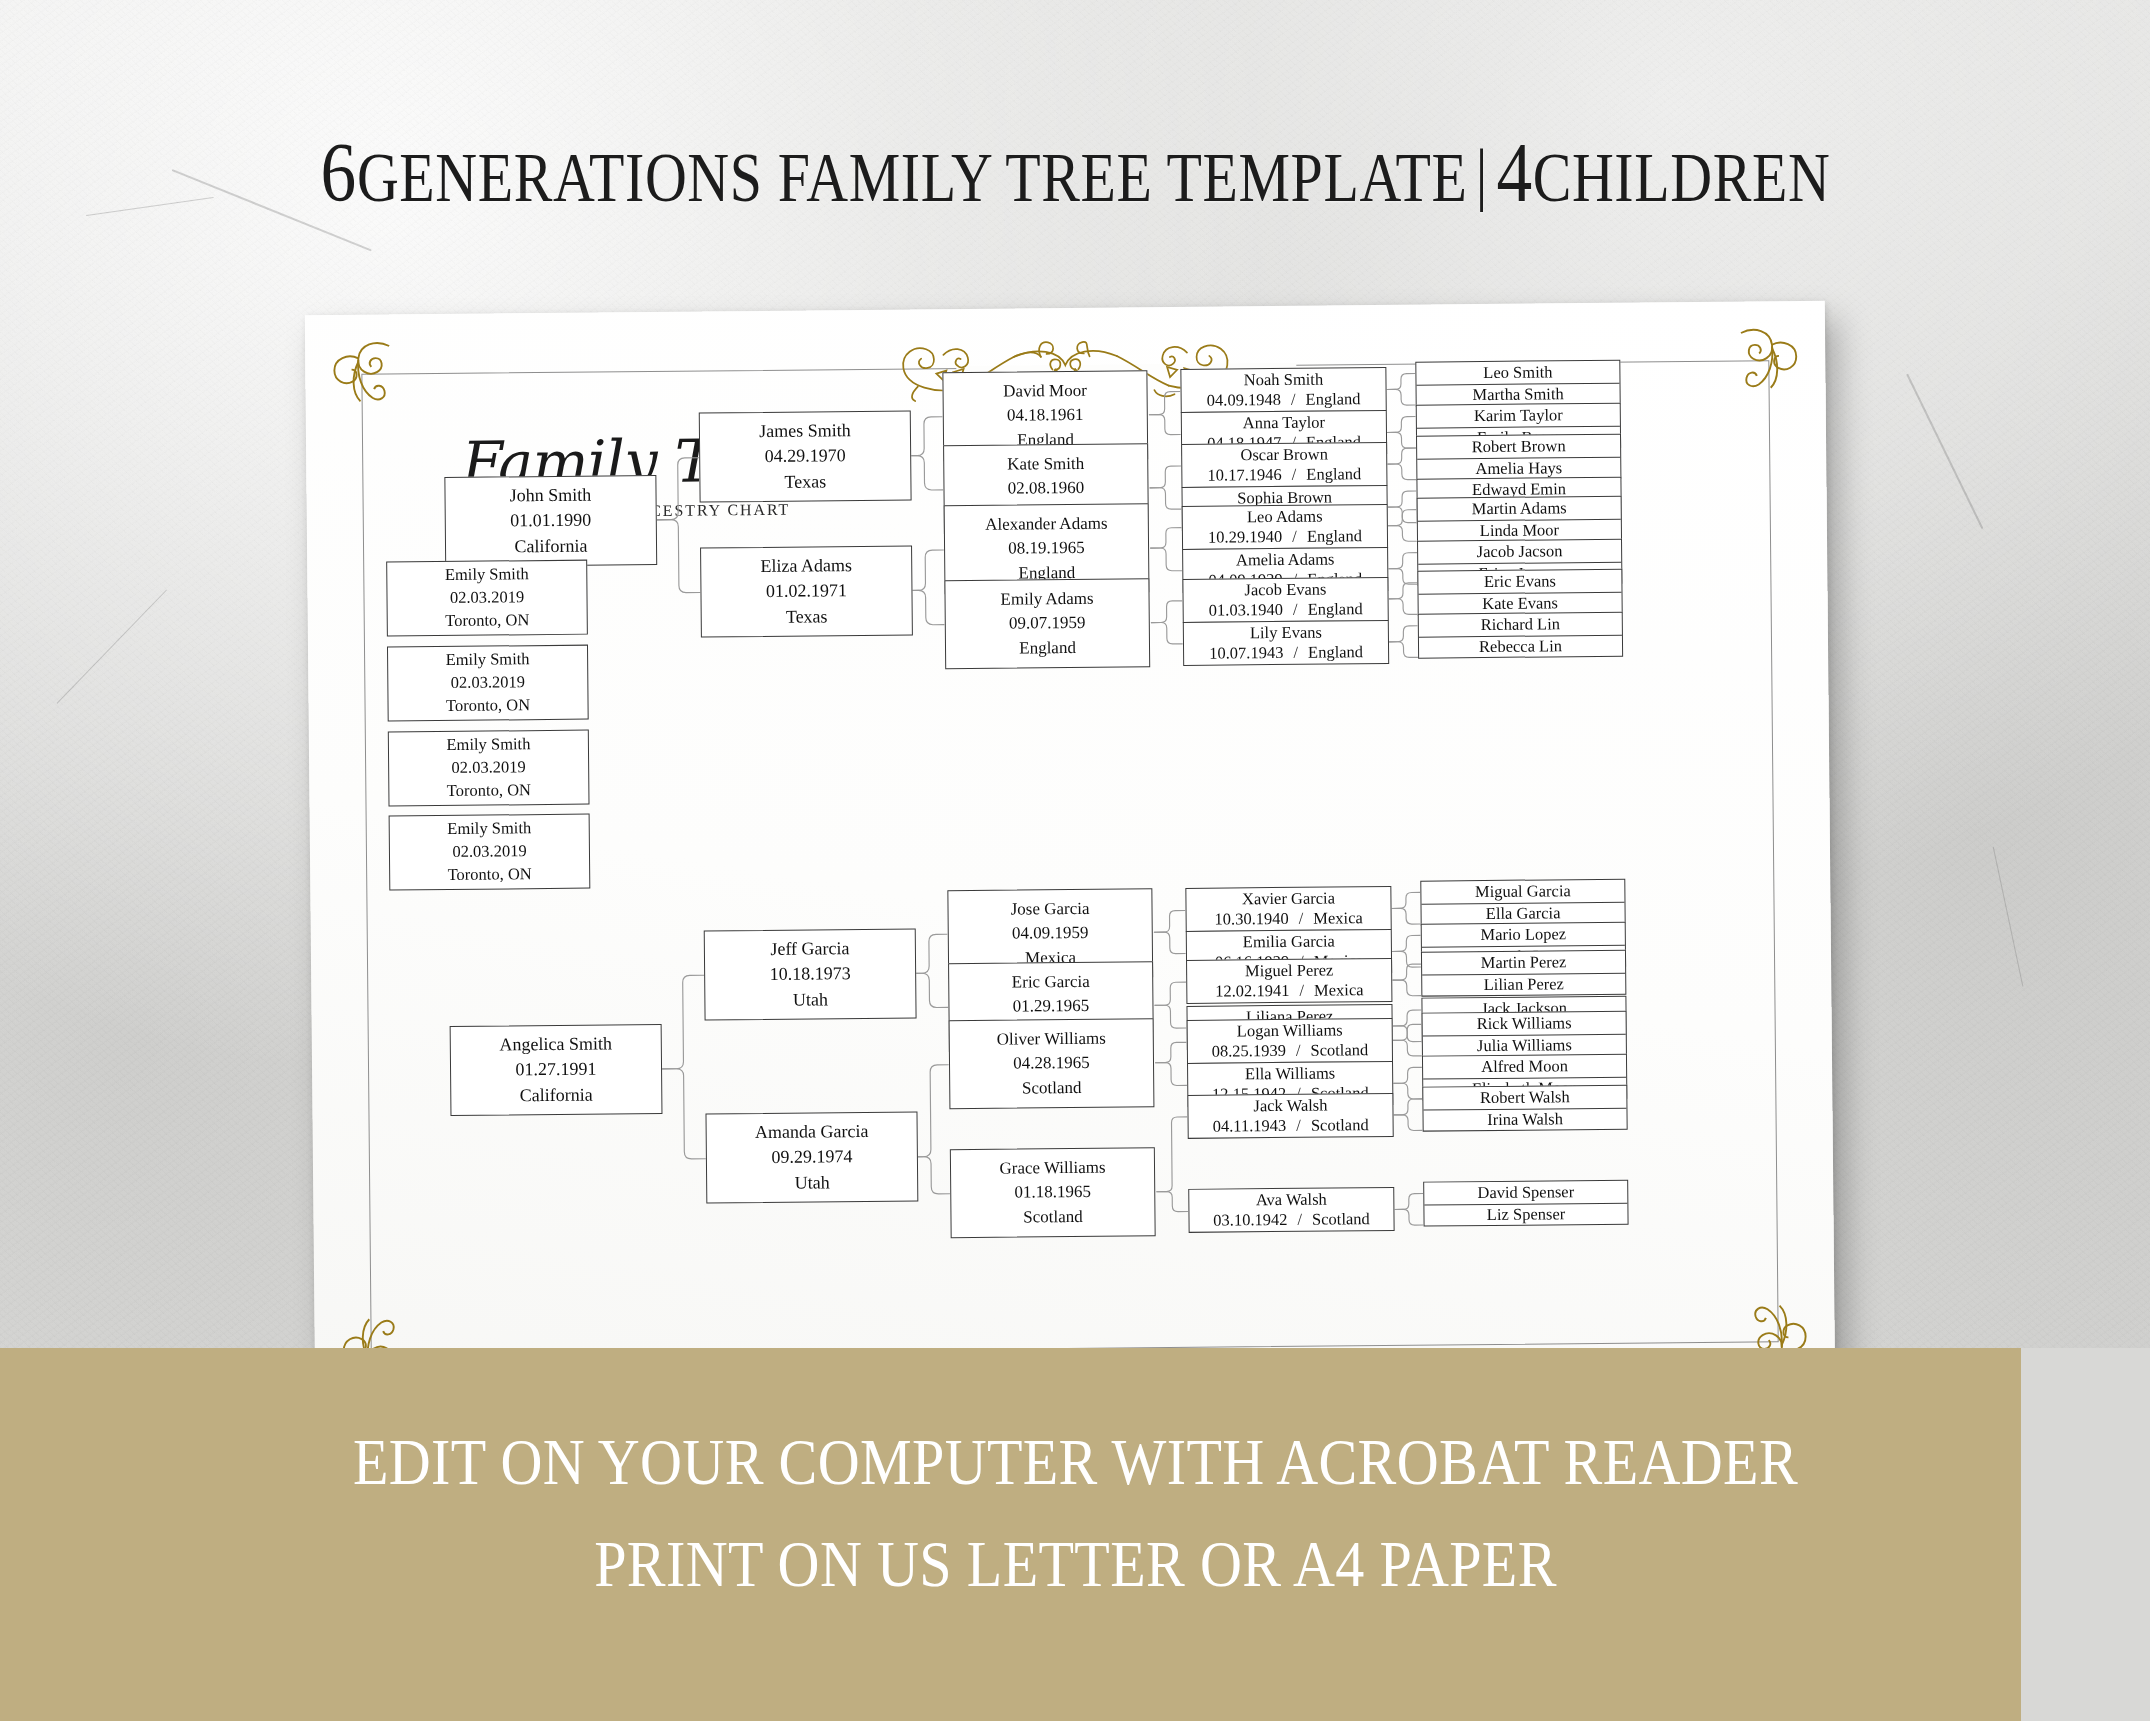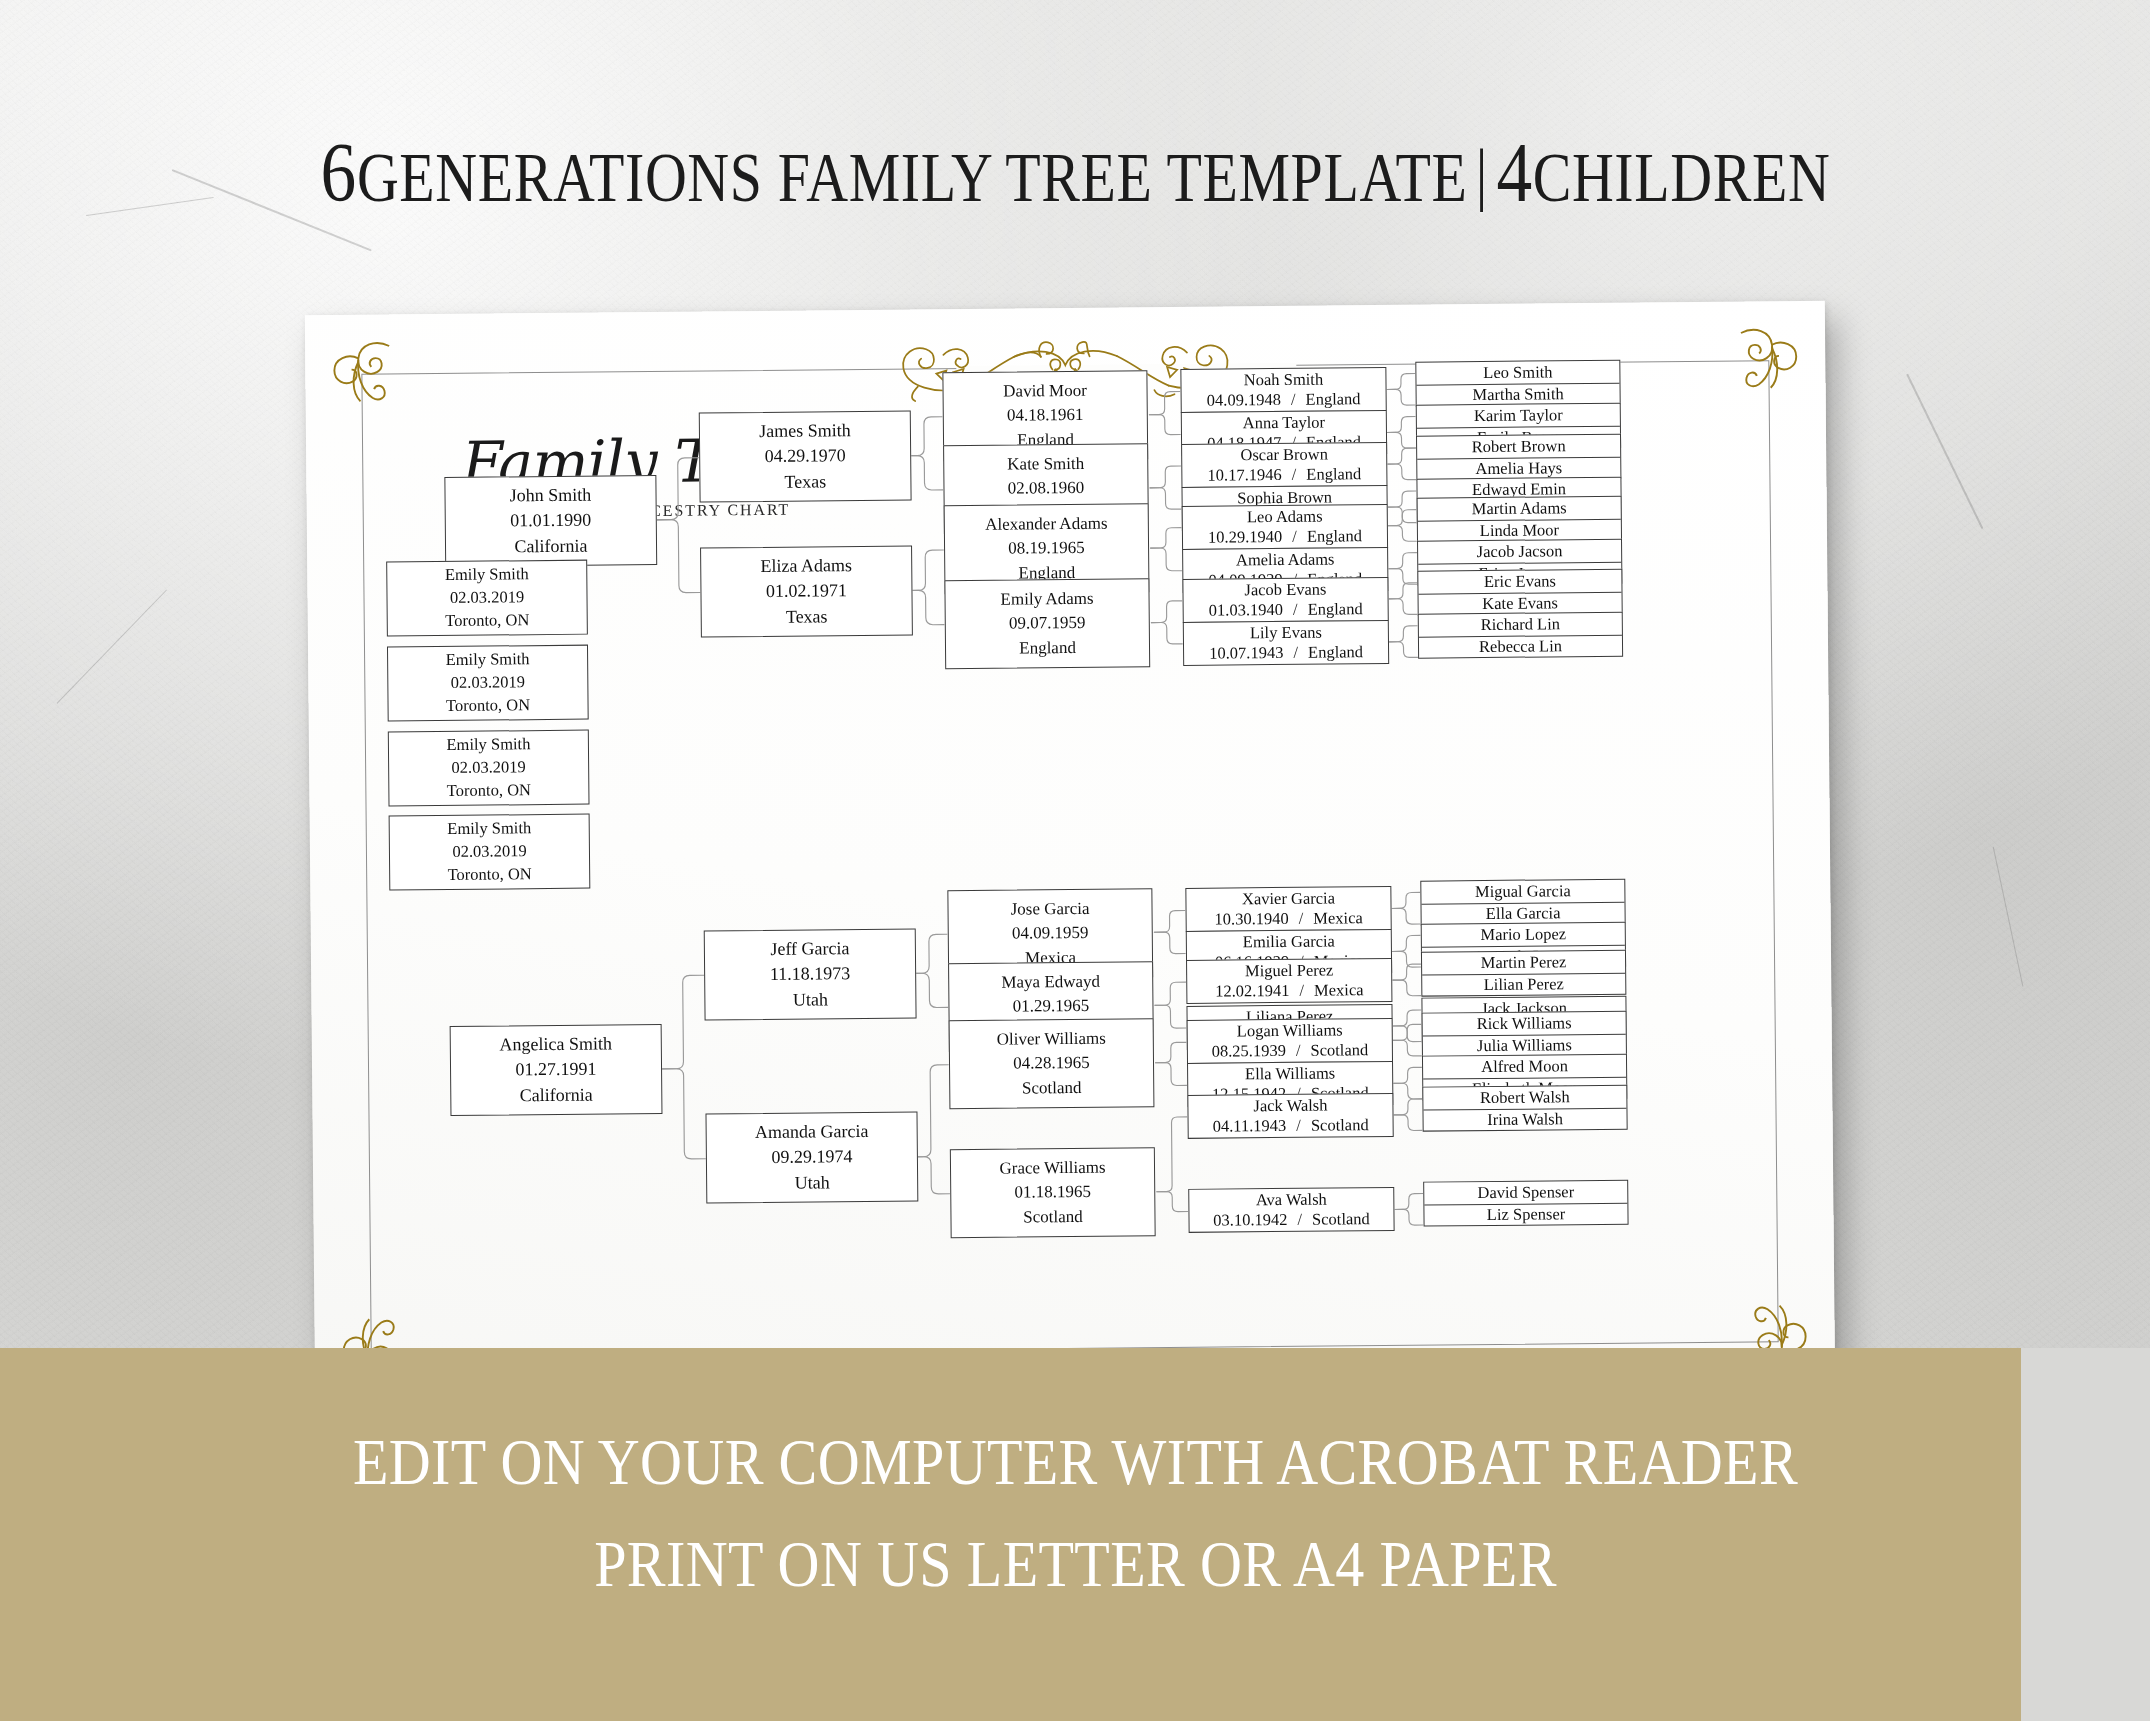--- a/index.html
+++ b/index.html
@@ -393,21 +393,21 @@
       <div class="dt">04.29.1970</div>
       <div class="pl">Texas</div>
     </div>
     <div class="node g1" style="left:393px; top:236px;">
       <div class="nm">Eliza Adams</div>
       <div class="dt">01.02.1971</div>
       <div class="pl">Texas</div>
     </div>
     <div class="node g1" style="left:393px; top:619px;">
       <div class="nm">Jeff Garcia</div>
-      <div class="dt">11.18.1973</div>
+      <div class="dt">10.18.1973</div>
       <div class="pl">Utah</div>
     </div>
     <div class="node g1" style="left:393px; top:802px;">
       <div class="nm">Amanda Garcia</div>
       <div class="dt">09.29.1974</div>
       <div class="pl">Utah</div>
     </div>
 
     <div class="node g3" style="left:637px; top:63px;">
       <div class="nm">David Moor</div>
@@ -429,21 +429,21 @@
       <div class="dt">09.07.1959</div>
       <div class="pl">England</div>
     </div>
 
     <div class="node g3" style="left:637px; top:581px;">
       <div class="nm">Jose Garcia</div>
       <div class="dt">04.09.1959</div>
       <div class="pl">Mexica</div>
     </div>
     <div class="node g3" style="left:637px; top:654px;">
-      <div class="nm">Maya Edwayd</div>
+      <div class="nm">Eric Garcia</div>
       <div class="dt">01.29.1965</div>
       <div class="pl">Mexica</div>
     </div>
     <div class="node g3" style="left:637px; top:711px;">
       <div class="nm">Oliver Williams</div>
       <div class="dt">04.28.1965</div>
       <div class="pl">Scotland</div>
     </div>
     <div class="node g3" style="left:637px; top:840px;">
       <div class="nm">Grace Williams</div>

